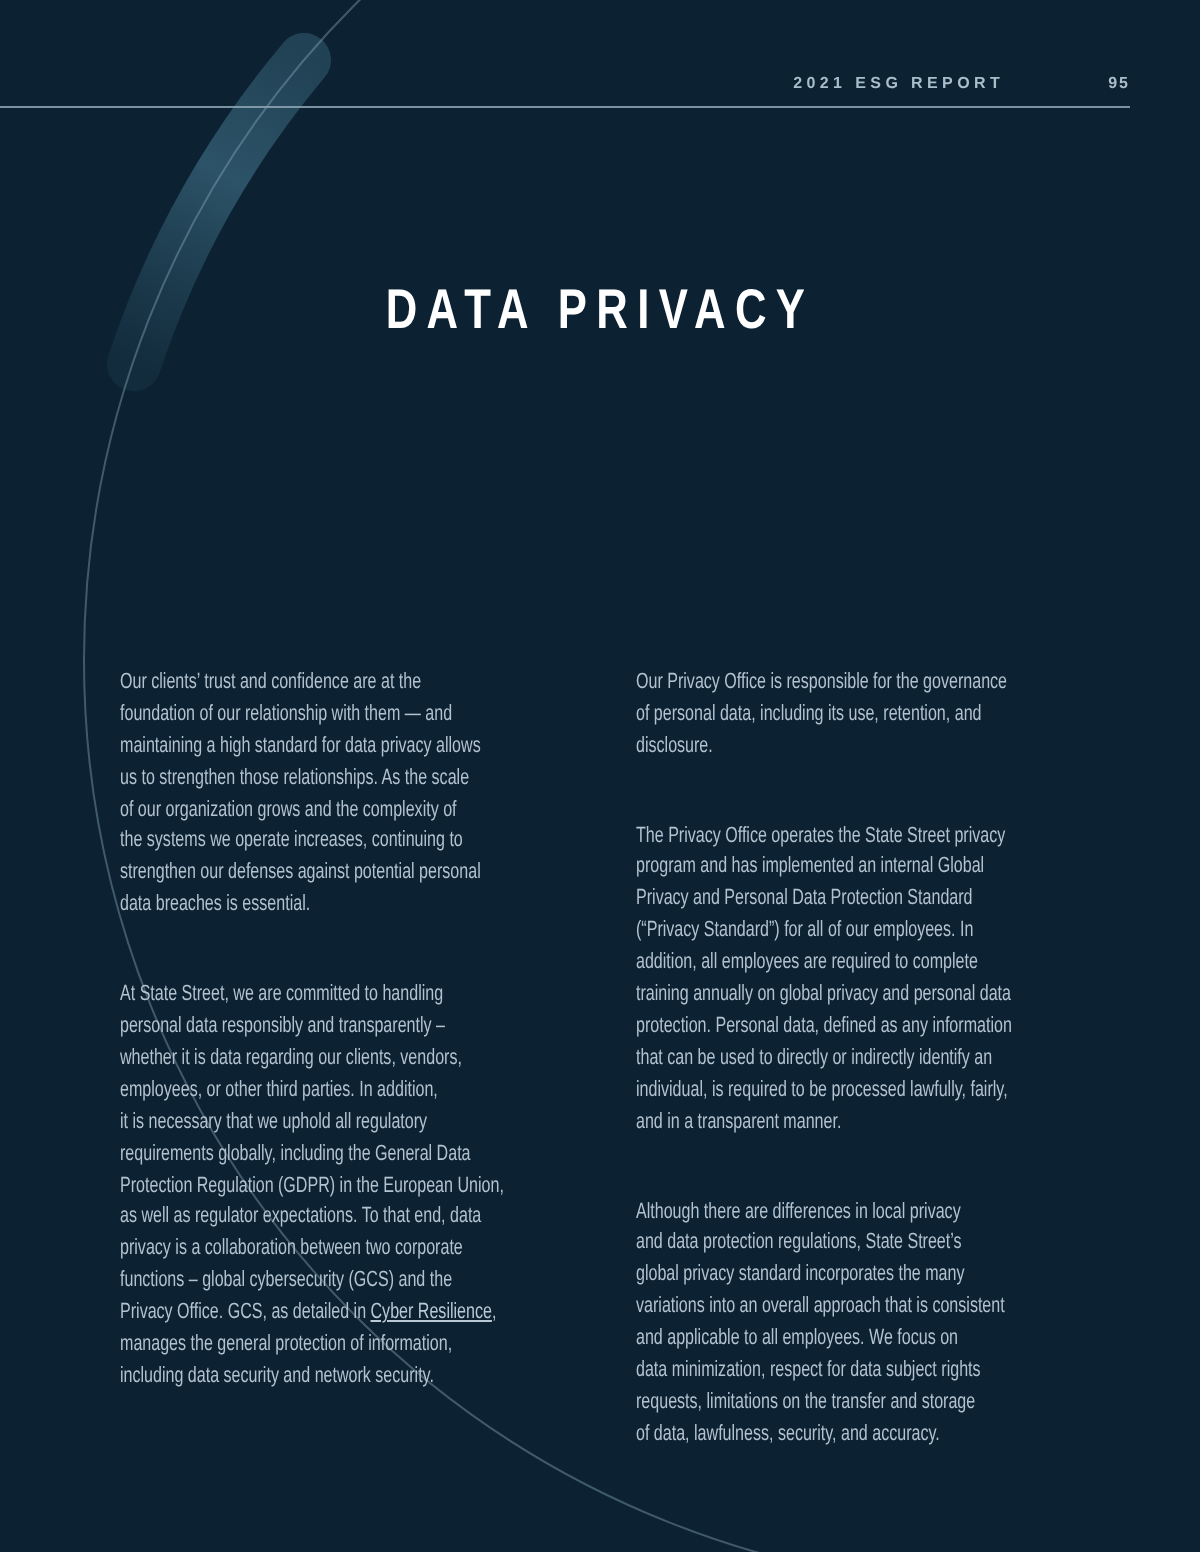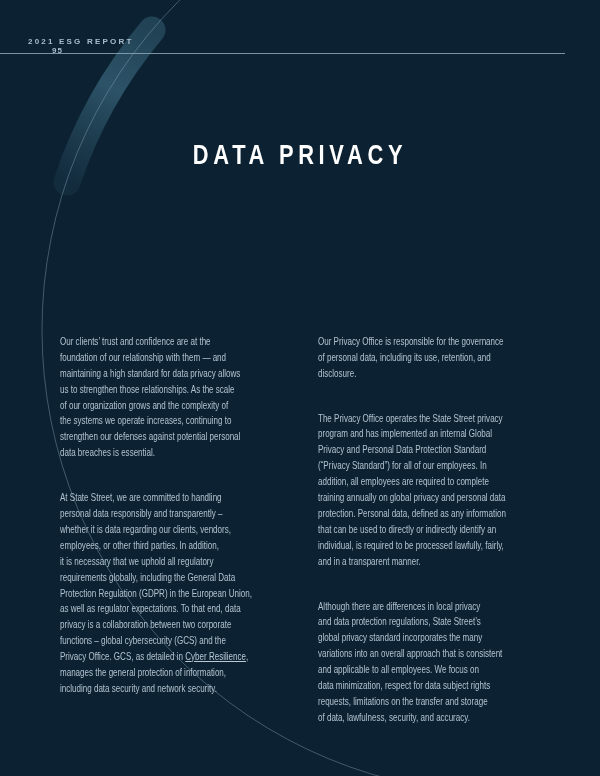--- a/index.html
+++ b/index.html
@@ -16,21 +16,21 @@
     overflow: hidden;
   }
   .bg-art {
     position: absolute; inset: 0;
     pointer-events: none;
   }
   .header {
     position: absolute; top: 37px; left: 0; right: 35px;
     display: flex; justify-content: flex-end; align-items: baseline;
     color: #a9bdcb;
-    font-size: 8px; font-weight: bold; letter-spacing: 2.2px; flex-direction: column;
+    font-size: 8px; font-weight: bold; letter-spacing: 2.2px;
   }
   .header .pageno { margin-left: 28px; letter-spacing: 1px; padding-left: 24px; }
   .header-rule {
     position: absolute; top: 53px; left: 0;
     width: 565px; height: 1px;
     background: #8ea6b5; opacity: 0.85;
   }
   .title {
     position: absolute; top: 139px; left: 0; right: 0;
     text-align: center;

